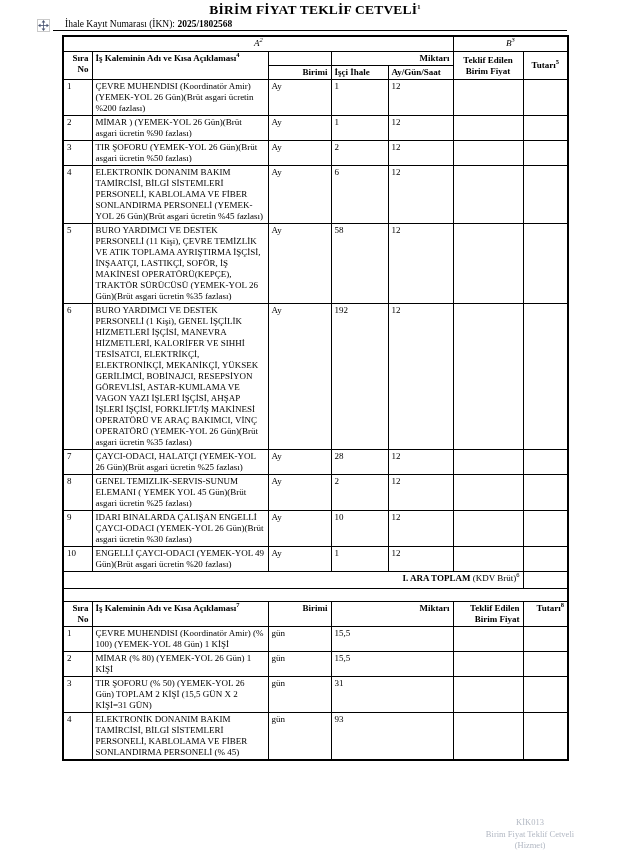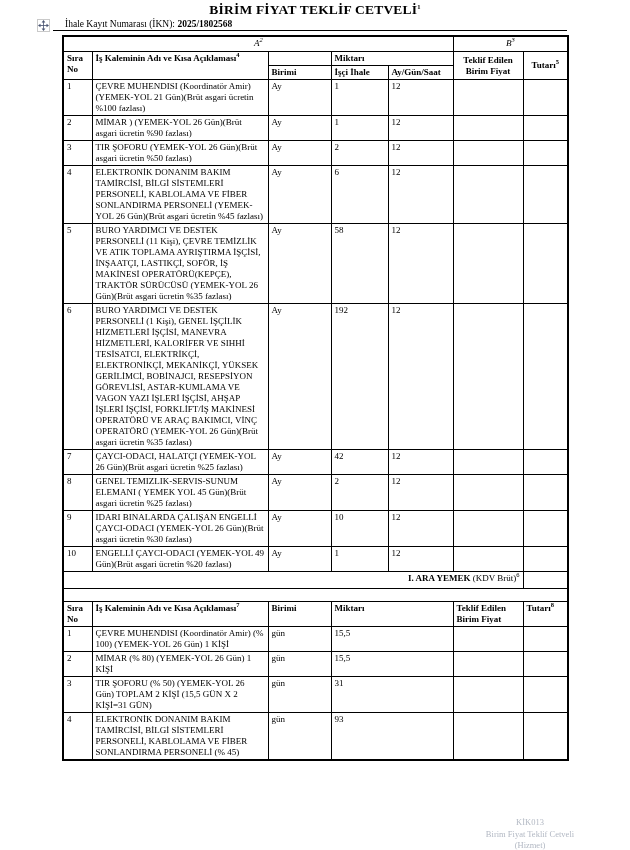--- a/index.html
+++ b/index.html
@@ -13,21 +13,21 @@
           display:flex;align-items:center;justify-content:center;margin-bottom:1px;background:#fff;}
   .ikn-line{flex:1;margin-left:3px;border-bottom:1px solid #000;font-size:9.5px;
             padding:0 0 1px 12px;white-space:nowrap;}
   .ikn-line b{font-weight:bold;}
   table.doc{position:absolute;top:35px;left:62px;width:505px;border-collapse:collapse;
             table-layout:fixed;border:2px solid #000;}
   table.doc td{border:1px solid #000;font-size:9px;line-height:11px;vertical-align:top;
                padding:1px 3px;word-wrap:break-word;}
   td.sec{font-style:italic;text-align:center;padding:0;height:12px;line-height:12px;}
   .hb{font-weight:bold;}
-  .ct{text-align:left;}
+  .ct{text-align:right;}
   .vm{vertical-align:middle !important;text-align:center;}
   td.subl{text-align:right;height:14px;}
   tr.spacer td{height:10px;}
   .footer{position:absolute;top:817px;left:400px;width:260px;text-align:center;
           color:#b2b8c3;font-size:8.5px;line-height:11.5px;}
 </style>
 </head>
 <body>
 
 <div class="page">
@@ -76,21 +76,21 @@
         <td class="hb vm" rowspan="2"><span>Tutarı</span><sup>5</sup></td>
       </tr>
       <tr>
         <td class="hb ct">Birimi</td>
         <td class="hb">İşçi İhale</td>
         <td class="hb">Ay/Gün/Saat</td>
       </tr>
 
       <tr>
         <td>1</td>
-        <td>ÇEVRE MUHENDISI (Koordinatör Amir) (YEMEK-YOL 21 Gün)(Brüt asgari ücretin %100 fazlası)</td>
+        <td>ÇEVRE MUHENDISI (Koordinatör Amir) (YEMEK-YOL 26 Gün)(Brüt asgari ücretin %200 fazlası)</td>
         <td>Ay</td>
         <td>1</td>
         <td>12</td>
         <td></td>
         <td></td>
       </tr>
       <tr>
         <td>2</td>
         <td>MİMAR ) (YEMEK-YOL 26 Gün)(Brüt asgari ücretin %90 fazlası)</td>
         <td>Ay</td>
@@ -132,21 +132,21 @@
         <td>Ay</td>
         <td>192</td>
         <td>12</td>
         <td></td>
         <td></td>
       </tr>
       <tr>
         <td>7</td>
         <td>ÇAYCI-ODACI, HALATÇI (YEMEK-YOL 26 Gün)(Brüt asgari ücretin %25 fazlası)</td>
         <td>Ay</td>
-        <td>42</td>
+        <td>28</td>
         <td>12</td>
         <td></td>
         <td></td>
       </tr>
       <tr>
         <td>8</td>
         <td>GENEL TEMIZLIK-SERVIS-SUNUM ELEMANI ( YEMEK YOL 45 Gün)(Brüt asgari ücretin %25 fazlası)</td>
         <td>Ay</td>
         <td>2</td>
         <td>12</td>
@@ -166,39 +166,39 @@
         <td>10</td>
         <td>ENGELLİ ÇAYCI-ODACI (YEMEK-YOL 49 Gün)(Brüt asgari ücretin %20 fazlası)</td>
         <td>Ay</td>
         <td>1</td>
         <td>12</td>
         <td></td>
         <td></td>
       </tr>
 
       <tr>
-        <td class="subl" colspan="6"><b>I. ARA YEMEK </b><span>(KDV Brüt)</span><sup>6</sup></td>
+        <td class="subl" colspan="6"><b>I. ARA TOPLAM </b><span>(KDV Brüt)</span><sup>6</sup></td>
         <td></td>
       </tr>
       <tr class="spacer">
         <td colspan="7"></td>
       </tr>
 
       <tr>
         <td class="hb ct">Sıra No</td>
         <td class="hb"><span>İş Kaleminin Adı ve Kısa Açıklaması</span><sup>7</sup></td>
         <td class="hb ct">Birimi</td>
         <td class="hb ct" colspan="2">Miktarı</td>
         <td class="hb ct">Teklif Edilen Birim Fiyat</td>
         <td class="hb ct"><span>Tutarı</span><sup>8</sup></td>
       </tr>
 
       <tr>
         <td>1</td>
-        <td>ÇEVRE MUHENDISI (Koordinatör Amir) (% 100) (YEMEK-YOL 26 Gün) 1 KİŞİ</td>
+        <td>ÇEVRE MUHENDISI (Koordinatör Amir) (% 100) (YEMEK-YOL 48 Gün) 1 KİŞİ</td>
         <td>gün</td>
         <td colspan="2">15,5</td>
         <td></td>
         <td></td>
       </tr>
       <tr>
         <td>2</td>
         <td>MİMAR (% 80) (YEMEK-YOL 26 Gün) 1 KİŞİ</td>
         <td>gün</td>
         <td colspan="2">15,5</td>

